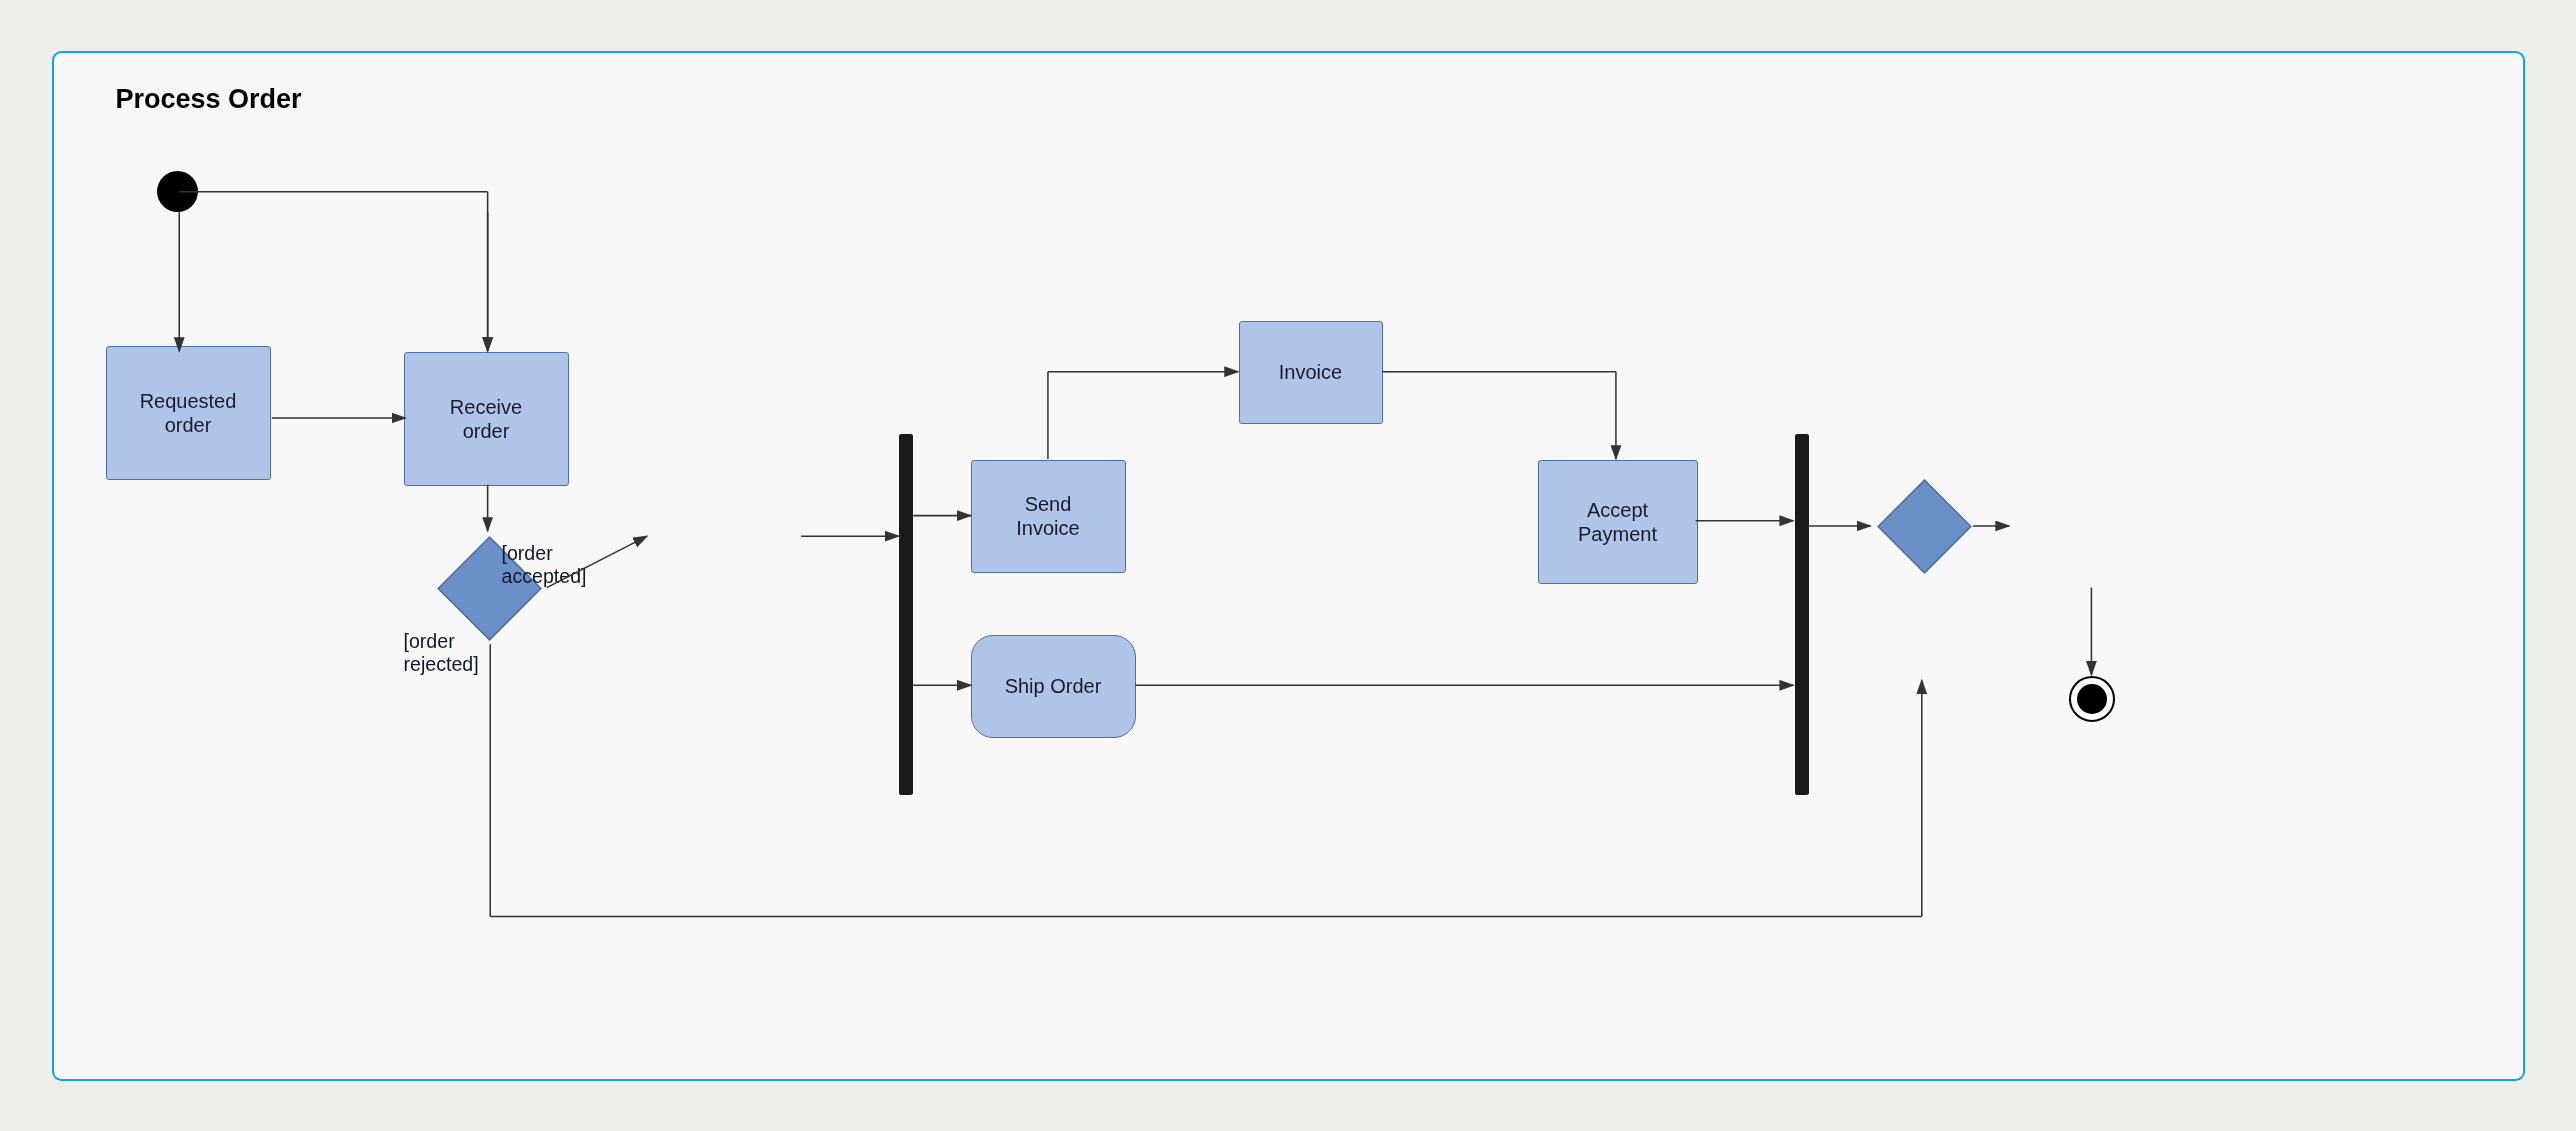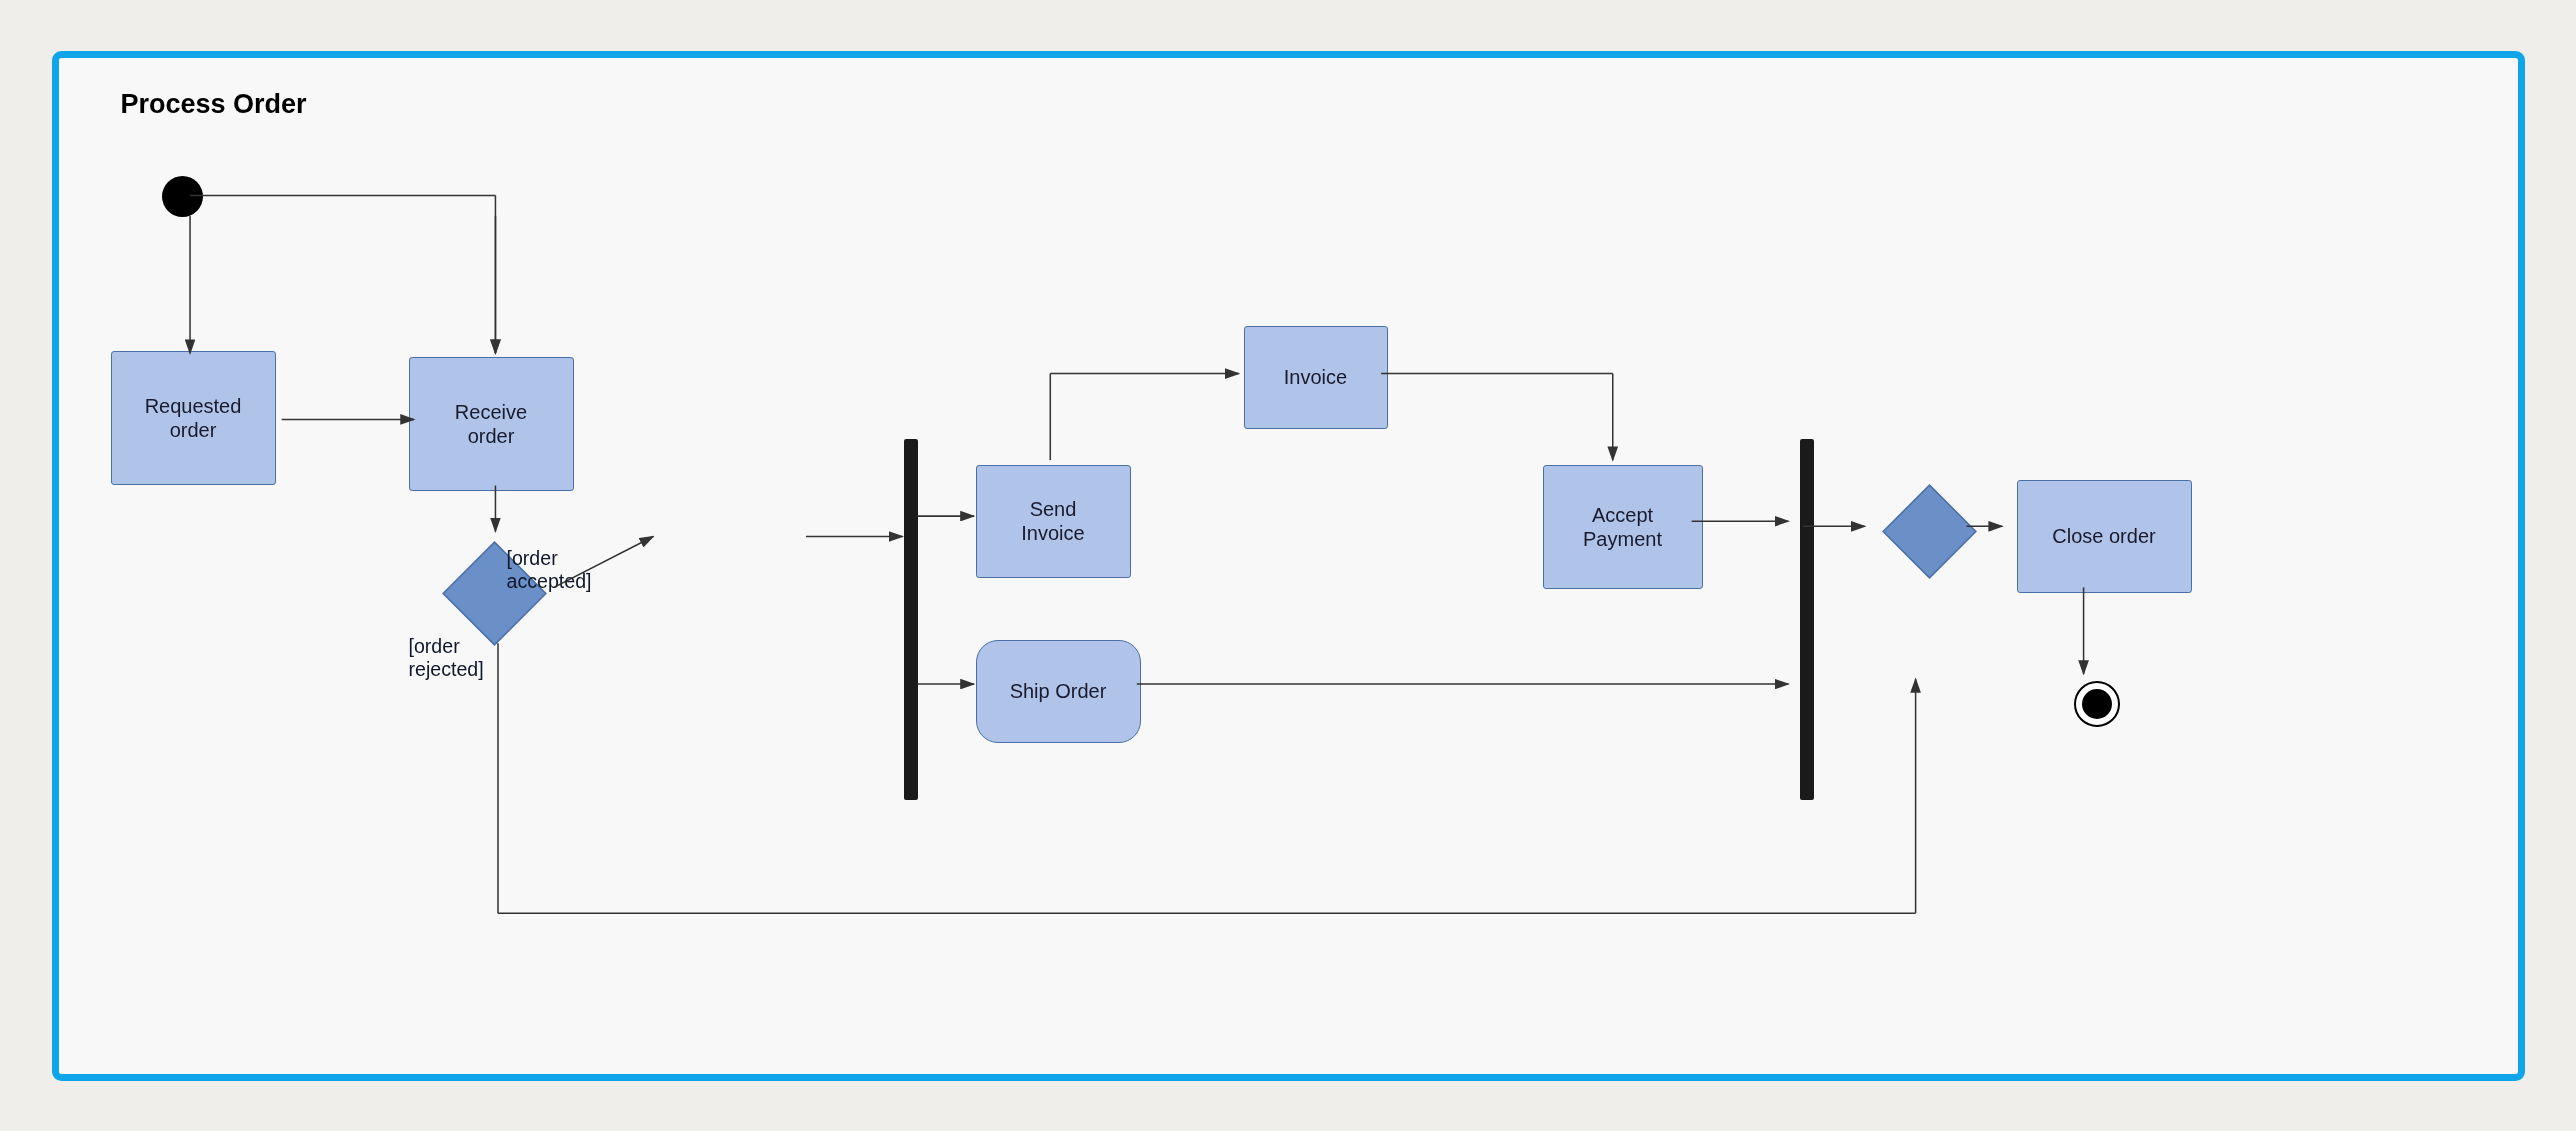--- a/index.html
+++ b/index.html
@@ -6,21 +6,21 @@
     body {
       background: #f0eeeb;
       display: flex;
       justify-content: center;
       align-items: center;
       min-height: 100vh;
       font-family: Arial, sans-serif;
     }
     .diagram-container {
       background: #f8f8f8;
-      border: 7px solid #0ea5e9;
+      border: 2px solid #0ea5e9;
       border-radius: 9.3px;
       width: 2473px;
       height: 1030px;
       position: relative;
       padding: 20.6px;
     }
     .diagram-title {
       font-weight: bold;
       font-size: 27px;
       position: absolute;
@@ -155,23 +155,20 @@
   </div>
 
   <div class="sync-bar sync-bar-vertical" style="left: 1741px; top: 381px; width: 14.4px; height: 361px;"></div>
 
   <div class="uml-diamond" style="left: 1819px; top: 422px; width: 103px; height: 103px;">
     <svg viewBox="0 0 200 200">
       <polygon points="100,10 190,100 100,190 10,100" fill="#6b8fc7" stroke="#4a6fa5" stroke-width="3"></polygon>
     </svg>
   </div>
 
-  <div class="uml-box" style="left: 1958px; top: 422px; width: 175px; height: 113px;">
-    <span style="white-space:pre-line;">Close order</span>
-  </div>
 
   <div class="end-node" style="left: 2015px; top: 623px;">
     <div class="end-node-inner"></div>
   </div>
 
   <div class="label" style="left: 448px; top: 489px; font-size: 19.6px; white-space: pre-line; font-style: normal;">[order<br>accepted]</div>
 
   <div class="label" style="left: 350px; top: 577px; font-size: 19.6px; font-style: normal;">[order<br>rejected]</div>
 
   <svg class="arrows-svg" viewBox="0 0 4796 1996" width="2471" height="1028">

